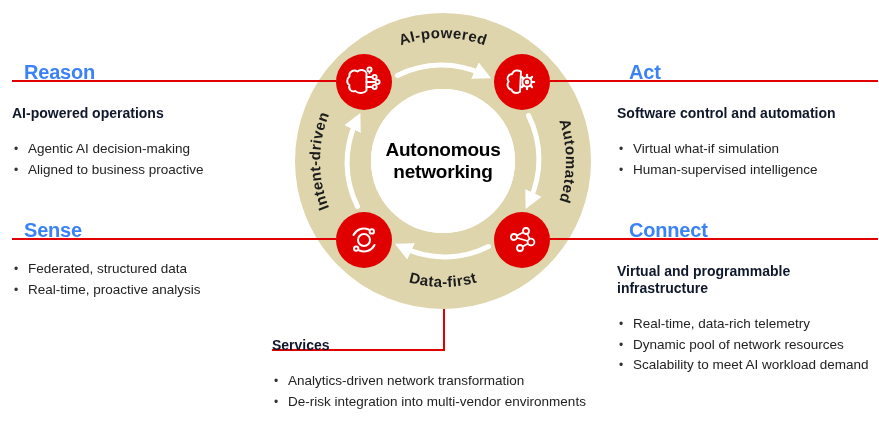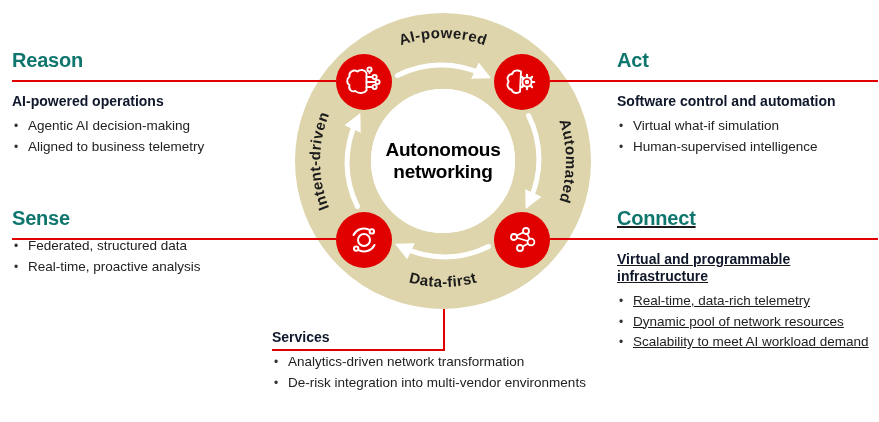--- a/index.html
+++ b/index.html
@@ -3,28 +3,28 @@
 <meta charset="utf-8">
 <style>
   html,body{margin:0;padding:0;background:#fff;}
   #stage{
     position:relative;width:879px;height:422px;background:#fff;overflow:hidden;
     font-family:"Liberation Sans",sans-serif;color:#1b1b1b;
   }
   svg{position:absolute;left:0;top:0;}
   .section{position:absolute;}
   .section h2{
-    margin:0;font-size:20px;line-height:24px;font-weight:700;color:#0f766e;
+    margin:12px;font-size:20px;line-height:24px;font-weight:700;color:#3b82f6;
     letter-spacing:-0.2px;
   }
   .section .subtitle{
     margin:21px 0 0 0;font-size:14px;line-height:17px;font-weight:700;color:#0f172a;
   }
   .section ul{
-    margin:6px 0 0 0;padding:0;list-style:none;
+    margin:17px 0 0 0;padding:0;list-style:none;
   }
   .section li{
     font-size:13.5px;line-height:20.5px;color:#222;padding-left:16px;position:relative;
   }
   .section li::before{
     content:"•";position:absolute;left:2px;top:0;color:#333;font-size:12px;
   }
   #center-label{
     position:absolute;left:443px;top:161px;transform:translate(-50%,-50%);
     text-align:center;font-size:19px;line-height:22px;font-weight:700;color:#000000;
@@ -130,52 +130,52 @@
   <div id="center-label">
     <div>Autonomous</div>
     <div>networking</div>
   </div>
 
   <div class="section" style="left:12px;top:48px;width:285px;">
     <h2>Reason</h2>
     <div class="subtitle">AI-powered operations</div>
     <ul>
       <li>Agentic AI decision-making</li>
-      <li>Aligned to business telemetry</li>
+      <li>Aligned to business proactive</li>
     </ul>
   </div>
 
   <div class="section" style="left:617px;top:48px;width:262px;">
     <h2>Act</h2>
     <div class="subtitle">Software control and automation</div>
     <ul>
       <li>Virtual what-if simulation</li>
       <li>Human-supervised intelligence</li>
     </ul>
   </div>
 
   <div class="section" style="left:12px;top:206px;width:285px;">
     <h2>Sense</h2>
     <ul>
       <li>Federated, structured data</li>
       <li>Real-time, proactive analysis</li>
     </ul>
   </div>
 
-  <div class="section" style="left:617px;top:206px;width:262px;text-decoration:underline;">
+  <div class="section" style="left:617px;top:206px;width:262px;">
     <h2>Connect</h2>
     <div class="subtitle">Virtual and programmable infrastructure</div>
     <ul>
       <li>Real-time, data-rich telemetry</li>
       <li>Dynamic pool of network resources</li>
       <li>Scalability to meet AI workload demand</li>
     </ul>
   </div>
 
   <div class="section" style="left:272px;top:320px;width:340px;">
-    <div class="subtitle" style="margin-top:9px;">Services</div>
+    <div class="subtitle" style="margin-top:17px;">Services</div>
     <ul>
       <li>Analytics-driven network transformation</li>
       <li>De-risk integration into multi-vendor environments</li>
     </ul>
   </div>
 
 </div>
 
 </body></html>

